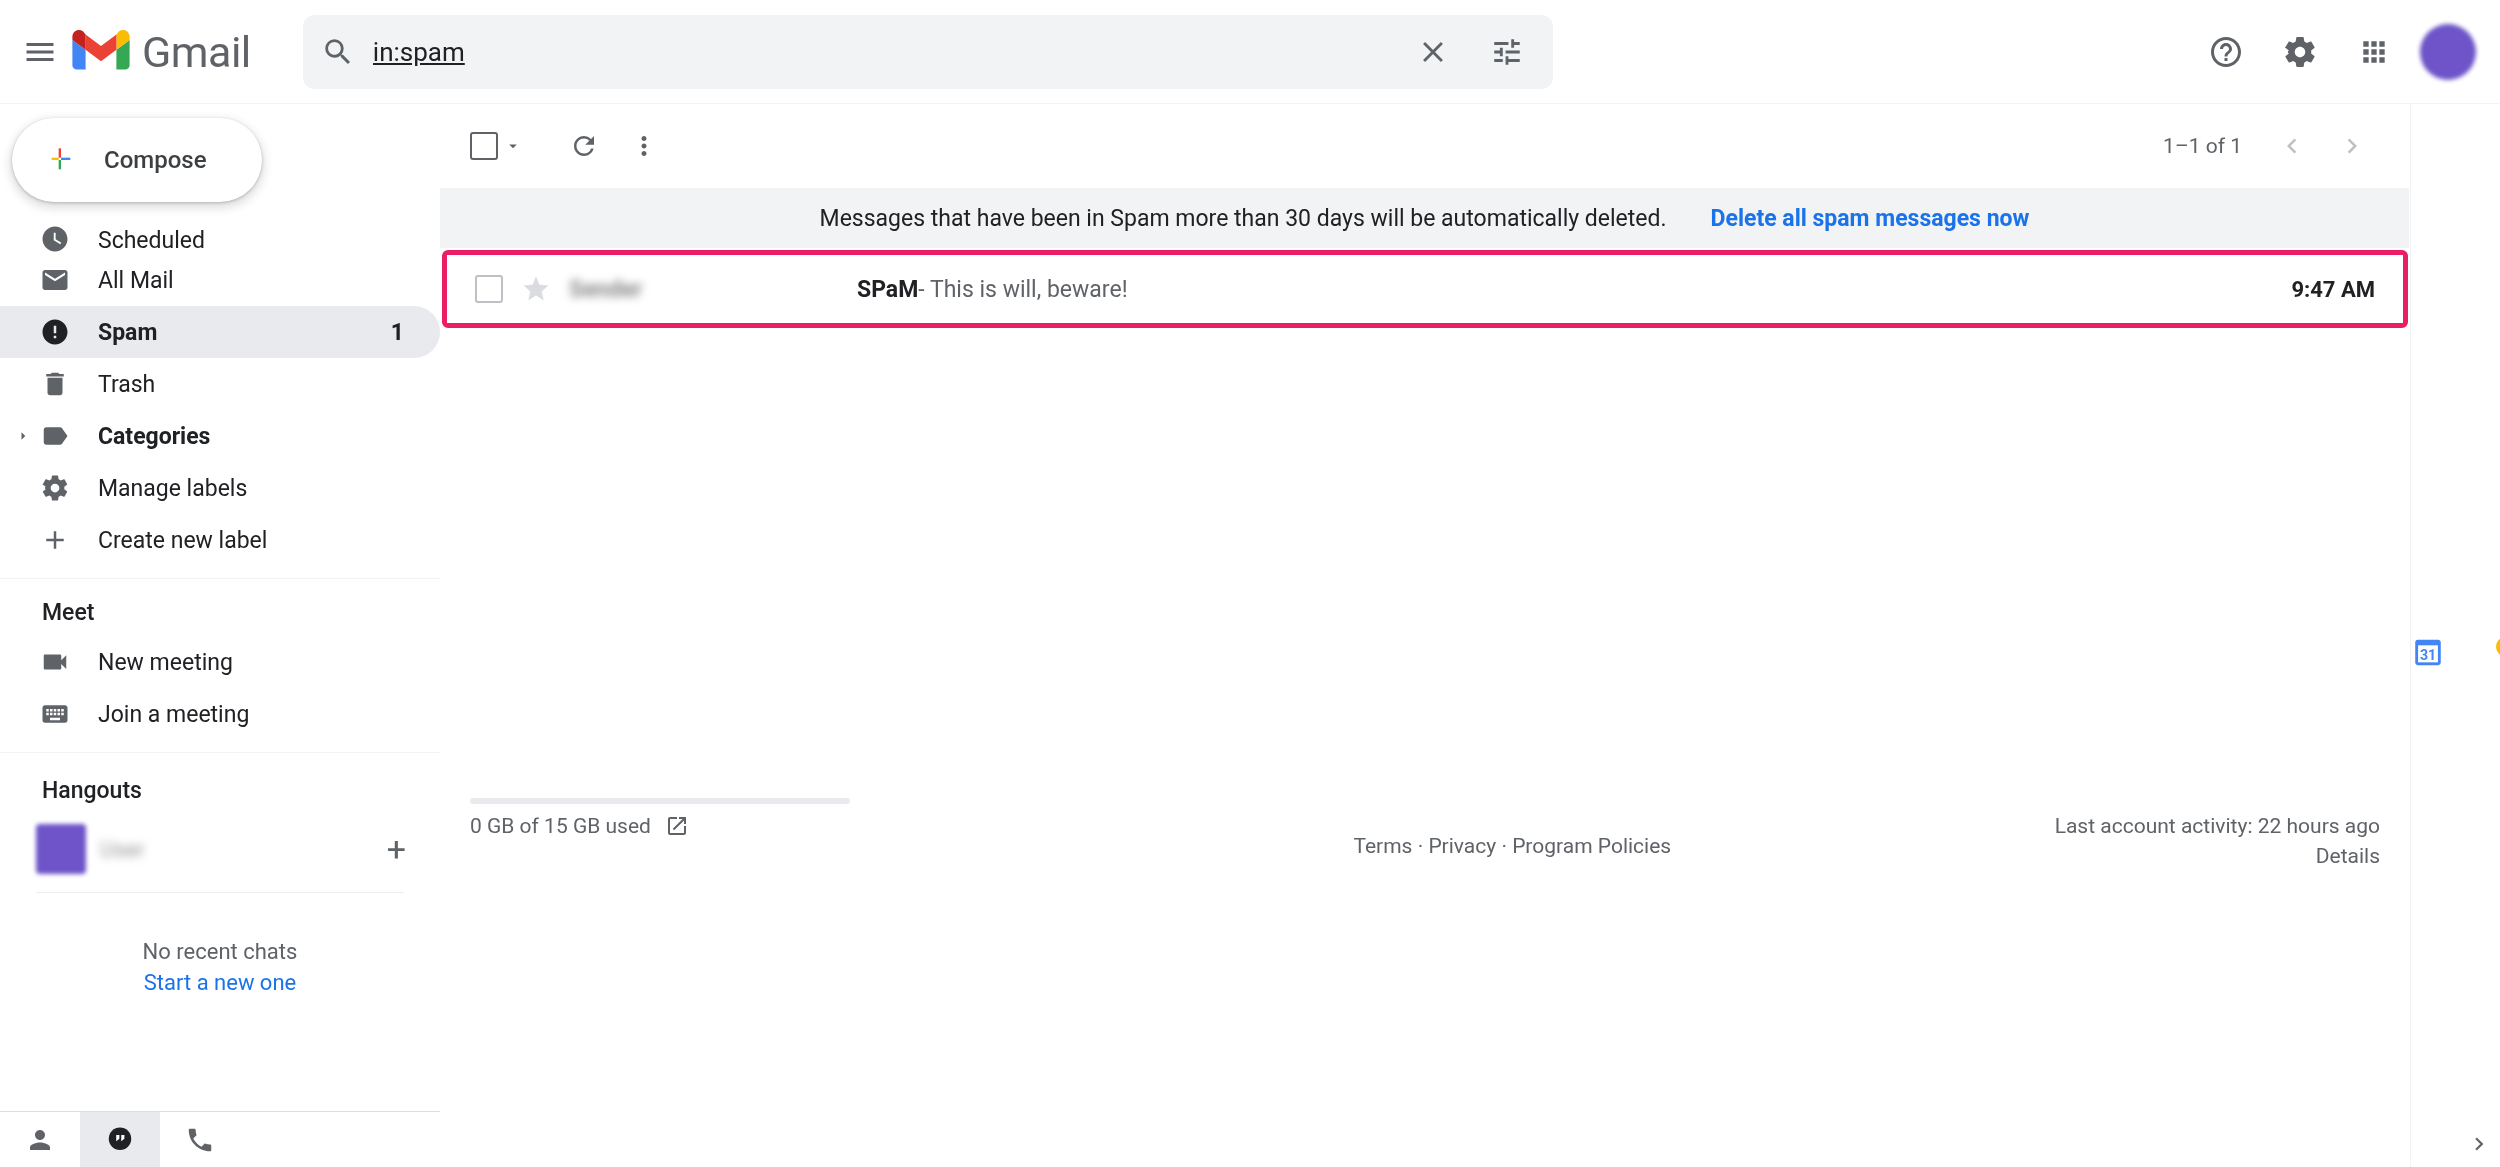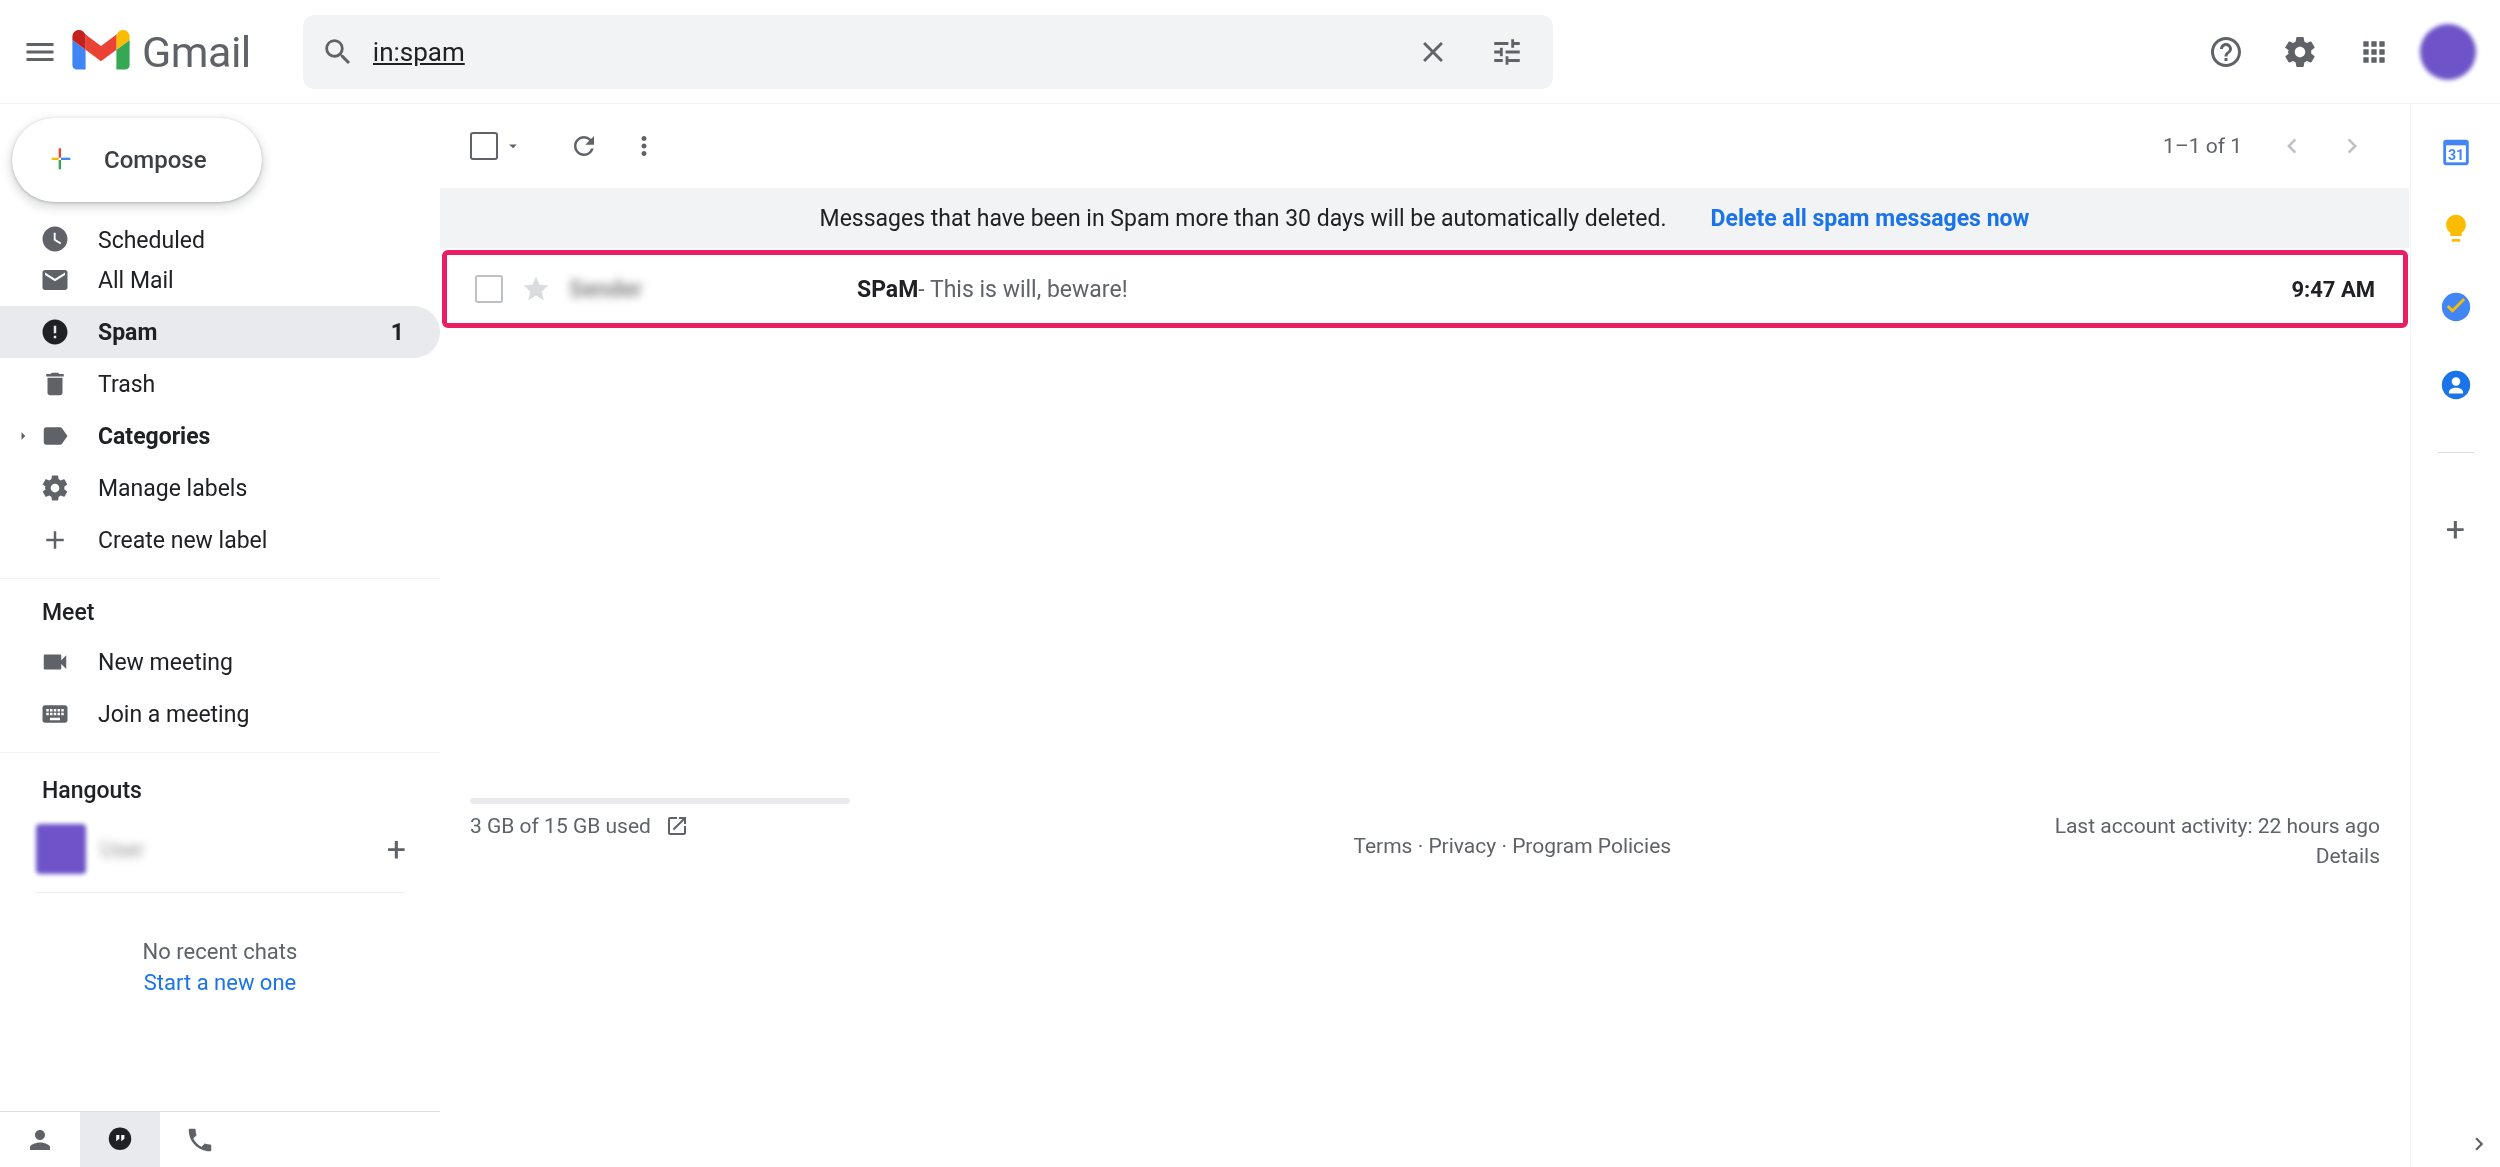--- a/index.html
+++ b/index.html
@@ -66,21 +66,21 @@
   .time { font-weight:700; font-size:22px; }
   .storage-bar { width: 380px; height: 6px; background:#e8eaed; border-radius:3px; margin-left: 30px; margin-top: 470px; }
   .footer-row { display:flex; padding: 10px 30px 0 30px; font-size:21px; color:#5f6368; align-items:flex-start; }
   .footer-left { width: 500px; display:flex; align-items:center; gap:14px; }
   .footer-center { flex:1; text-align:center;margin-top:20px; }
   .footer-center a { color:#5f6368; }
   .footer-right { text-align:right; }
   .footer-right .details { margin-top:6px; }
 
   
-  .right-rail { width: 90px; border-left: 1px solid #f1f3f4; display:flex; flex-direction:column; align-items:center; padding-top: 30px; gap: 44px; position:relative; }
+  .right-rail { width: 90px; border-left: 1px solid #f1f3f4; display:flex; flex-direction:row; align-items:center; padding-top: 30px; gap: 44px; position:relative; }
   .rail-icon { width:34px; height:34px; border-radius:6px; cursor:pointer; display:flex;align-items:center;justify-content:center;}
   .rail-divider { width: 36px; border-top:1px solid #dadce0; margin-top:6px; }
   .rail-plus { color:#5f6368; font-size:34px; margin-top:12px; cursor:pointer; }
   .rail-expand { position:absolute; bottom:10px; right:8px; color:#5f6368; cursor:pointer; }
 
   svg { display:block; }
 </style>
 </head>
 <body>
 
@@ -301,21 +301,21 @@
             <span class="subject">SPaM</span>
             <span class="snippet"> - This is will, beware!</span>
           </div>
           <span class="time">9:47 AM</span>
         </div>
       </div>
 
       <div class="storage-bar"></div>
       <div class="footer-row">
         <div class="footer-left">
-          <span>3 GB of 15 GB used</span>
+          <span>0 GB of 15 GB used</span>
           <span>
             <svg width="24" height="24" viewBox="0 0 24 24">
                 <path fill="#5f6368" d="M19 19H5V5h7V3H5a2 2 0 00-2 2v14a2 2 0 002 2h14c1.1 0 2-.9 2-2v-7h-2v7zM14 3v2h3.59l-9.83 9.83 1.41 1.41L19 6.41V10h2V3h-7z"></path>
               </svg>
           </span>
         </div>
         <div class="footer-center">
           <a>Terms</a> · 
           <a>Privacy</a> · 
           <a>Program Policies</a>

